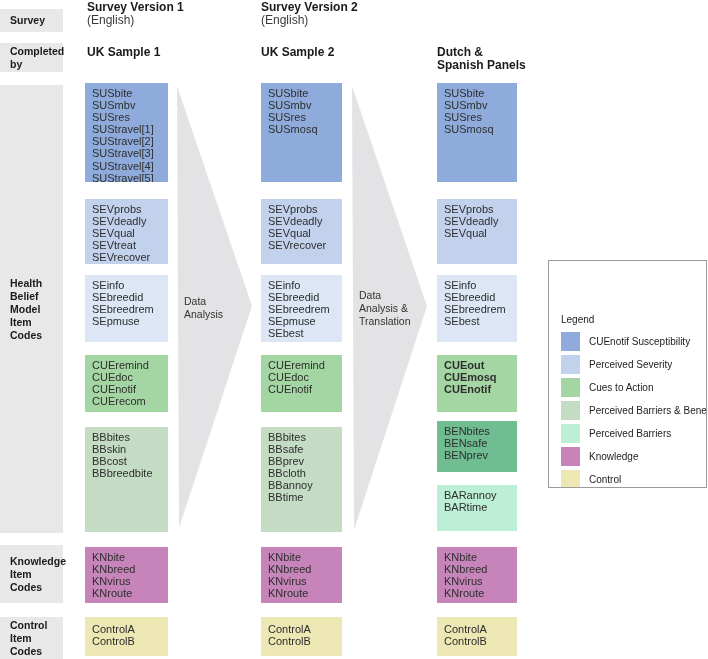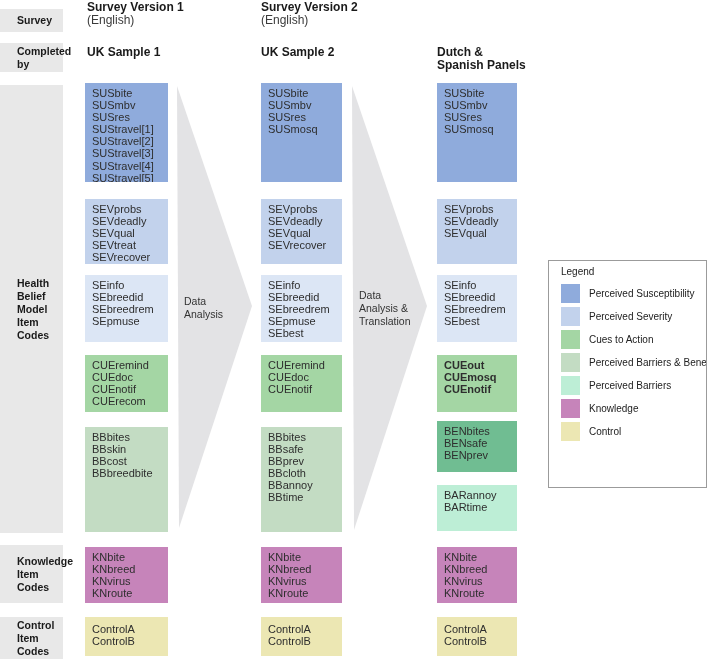--- a/index.html
+++ b/index.html
@@ -6,21 +6,21 @@
   .canvas{
     position:relative;width:708px;height:659px;overflow:hidden;
     background:#ffffff;
     font-family:"Liberation Sans","DejaVu Sans",sans-serif;
     color:#222;
   }
   .canvas *{box-sizing:border-box;}
   .row-label{
     position:absolute;left:0;width:63px;background:#e8e8e8;
     display:flex;align-items:center;
-    padding-left:17px;
+    padding-left:10px;
     font-size:10.5px;font-weight:bold;color:#1a1a1a;line-height:13px;
     white-space:pre-line;
   }
   .col-header{
     position:absolute;top:1px;width:112px;
     font-size:12px;line-height:12px;color:#1a1a1a;
   }
   .col-title{font-weight:bold;white-space:pre-line;}
   .col-subtitle{font-weight:normal;color:#3a3a3a;white-space:pre-line;margin-top:1px;}
   .completed-by{
@@ -37,21 +37,21 @@
   .arrows{position:absolute;left:0;top:0;pointer-events:none;}
   .arrow-label{
     position:absolute;font-size:10.5px;line-height:13px;color:#333;
     white-space:pre-line;
   }
   .legend{
     position:absolute;left:548px;top:260px;width:159px;height:228px;
     background:#ffffff;border:1px solid #9b9b9b;
     padding:4px 0 0 12px;overflow:hidden;
   }
-  .legend-title{font-size:10px;color:#222;line-height:14px;margin-bottom:5px;}
+  .legend-title{font-size:10px;color:#222;line-height:14px;margin-bottom:5px;margin-top:48px;}
   .legend-item{display:flex;align-items:center;height:19px;margin-bottom:4px;}
   .legend-swatch{width:19px;height:19px;flex:0 0 19px;margin-right:9px;}
   .legend-label{font-size:10px;color:#222;white-space:nowrap;}
 </style>
 </head>
 <body>
 
 <div class="canvas">
 
   <svg class="arrows" width="708" height="659" viewBox="0 0 708 659">
@@ -166,21 +166,21 @@
 KNbreed
 KNvirus
 KNroute</div>
   <div class="code-box" style="left: 437px; top: 617px; width: 80px; height: 39px; padding-top: 6px; background-color: rgb(236, 231, 179);">ControlA
 ControlB</div>
 
   <div class="legend">
     <div class="legend-title">Legend</div>
     <div class="legend-item">
       <span class="legend-swatch" style="background-color: rgb(143, 171, 220);"></span>
-      <span class="legend-label">Perceived Susceptibility</span>
+      <span class="legend-label">CUEnotif Susceptibility</span>
     </div>
     <div class="legend-item">
       <span class="legend-swatch" style="background-color: rgb(194, 210, 236);"></span>
       <span class="legend-label">Perceived Severity</span>
     </div>
     <div class="legend-item">
       <span class="legend-swatch" style="background-color: rgb(164, 214, 164);"></span>
       <span class="legend-label">Cues to Action</span>
     </div>
     <div class="legend-item">

